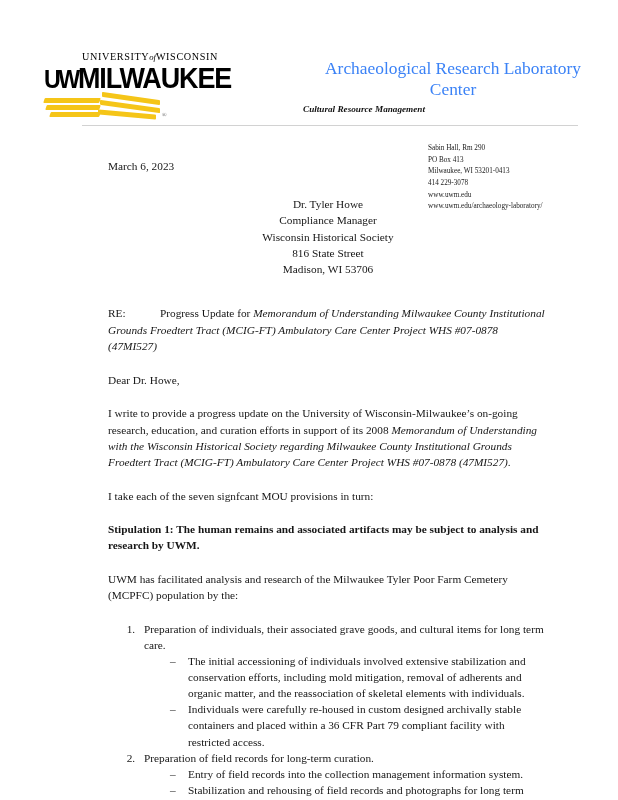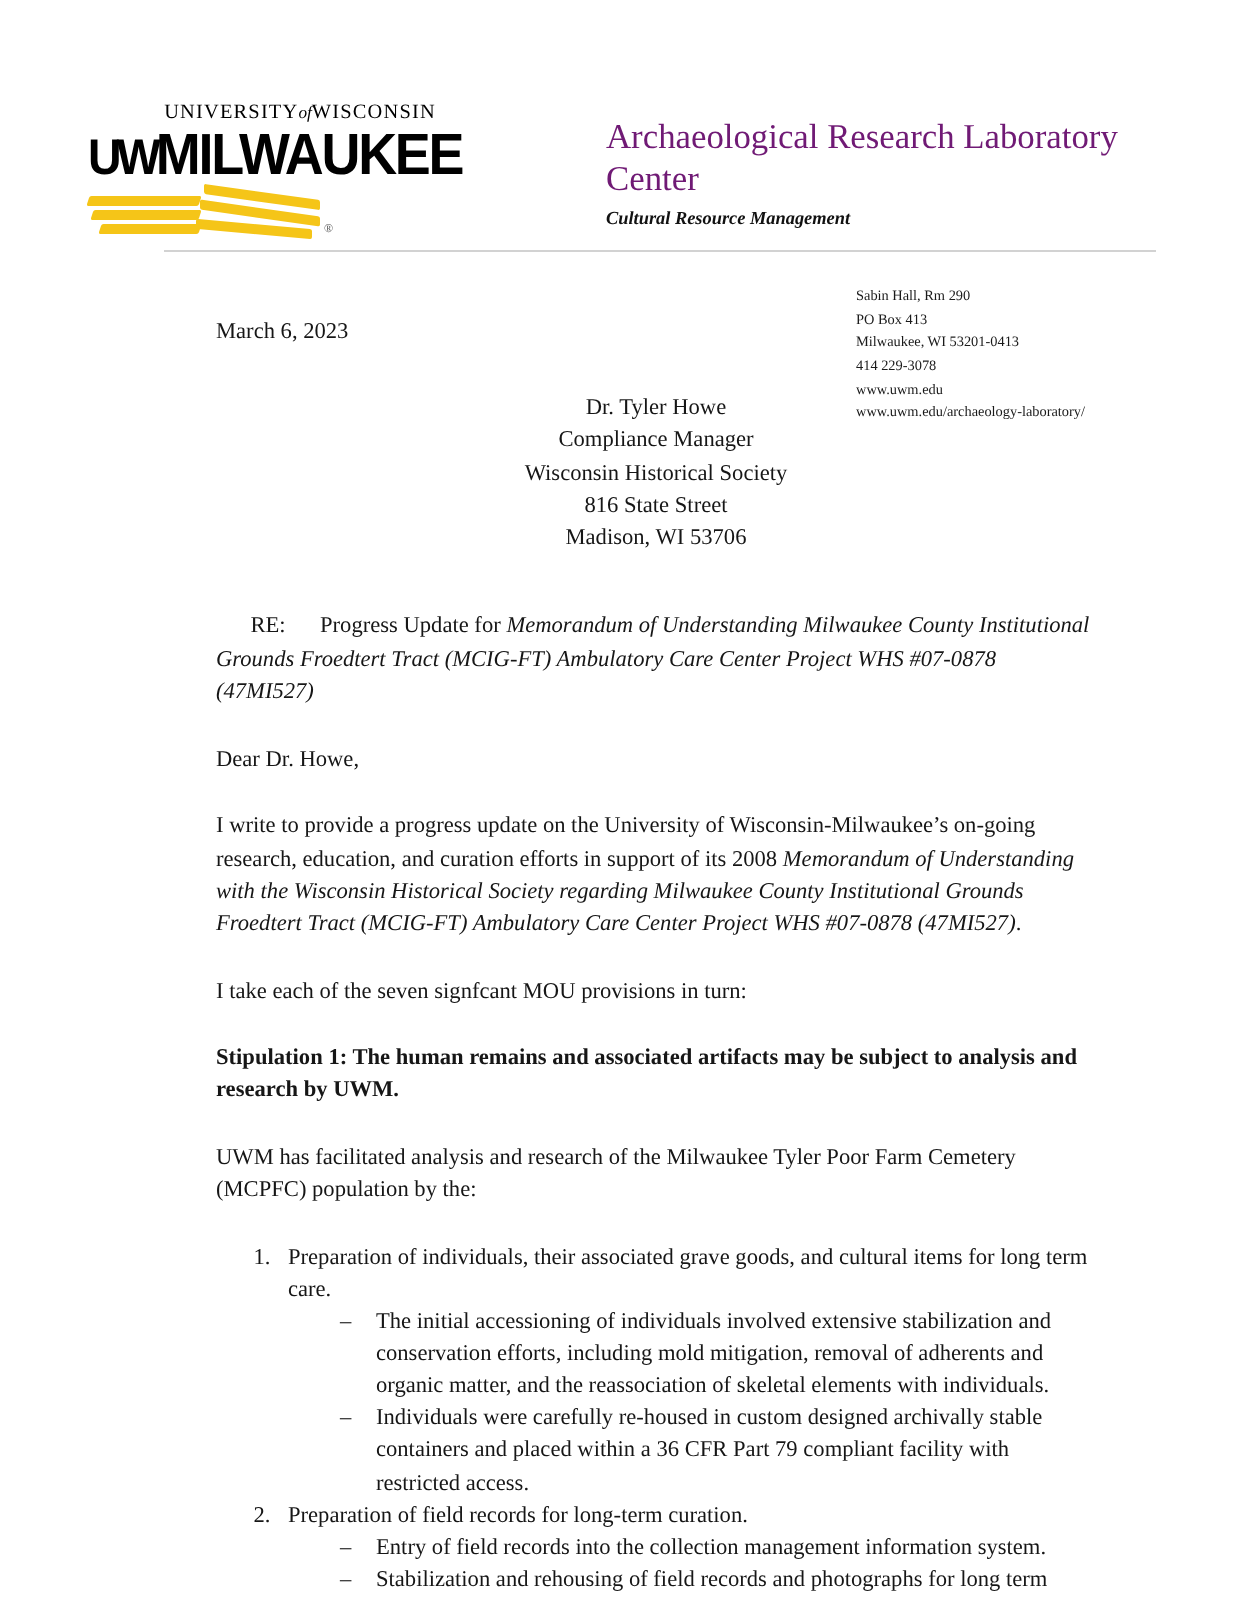--- a/index.html
+++ b/index.html
@@ -95,21 +95,22 @@
   .lh-title-block {
     position: absolute;
     left: 303px;
     top: 58px;
     width: 300px;
   }
   .lh-title {
     font-family: "Liberation Serif", "DejaVu Serif", serif;
     font-size: 17.4px;
     line-height: 1.18;
-    color: #701a75;
+    color: #3b82f6;
+    text-align: center;
   }
   .lh-subtitle {
     font-family: "Liberation Serif", "DejaVu Serif", serif;
     font-style: italic;
     font-weight: bold;
     font-size: 9.2px;
     color: #111111;
     margin-top: 5px;
   }
   .lh-rule {
@@ -148,21 +149,20 @@
   .recipient div { line-height: 1.44; text-align: center; }
   .gap-lg { height: 28px; }
   .gap-md { height: 17px; }
 
   .re-block {
     line-height: 1.46;
   }
   .re-label {
     display: inline-block;
     width: 52px;
-    text-align: center;
   }
   .ital { font-style: italic; }
 
   p.para {
     margin: 0;
     line-height: 1.45;
     text-align: left;
   }
 
   .stipulation {

